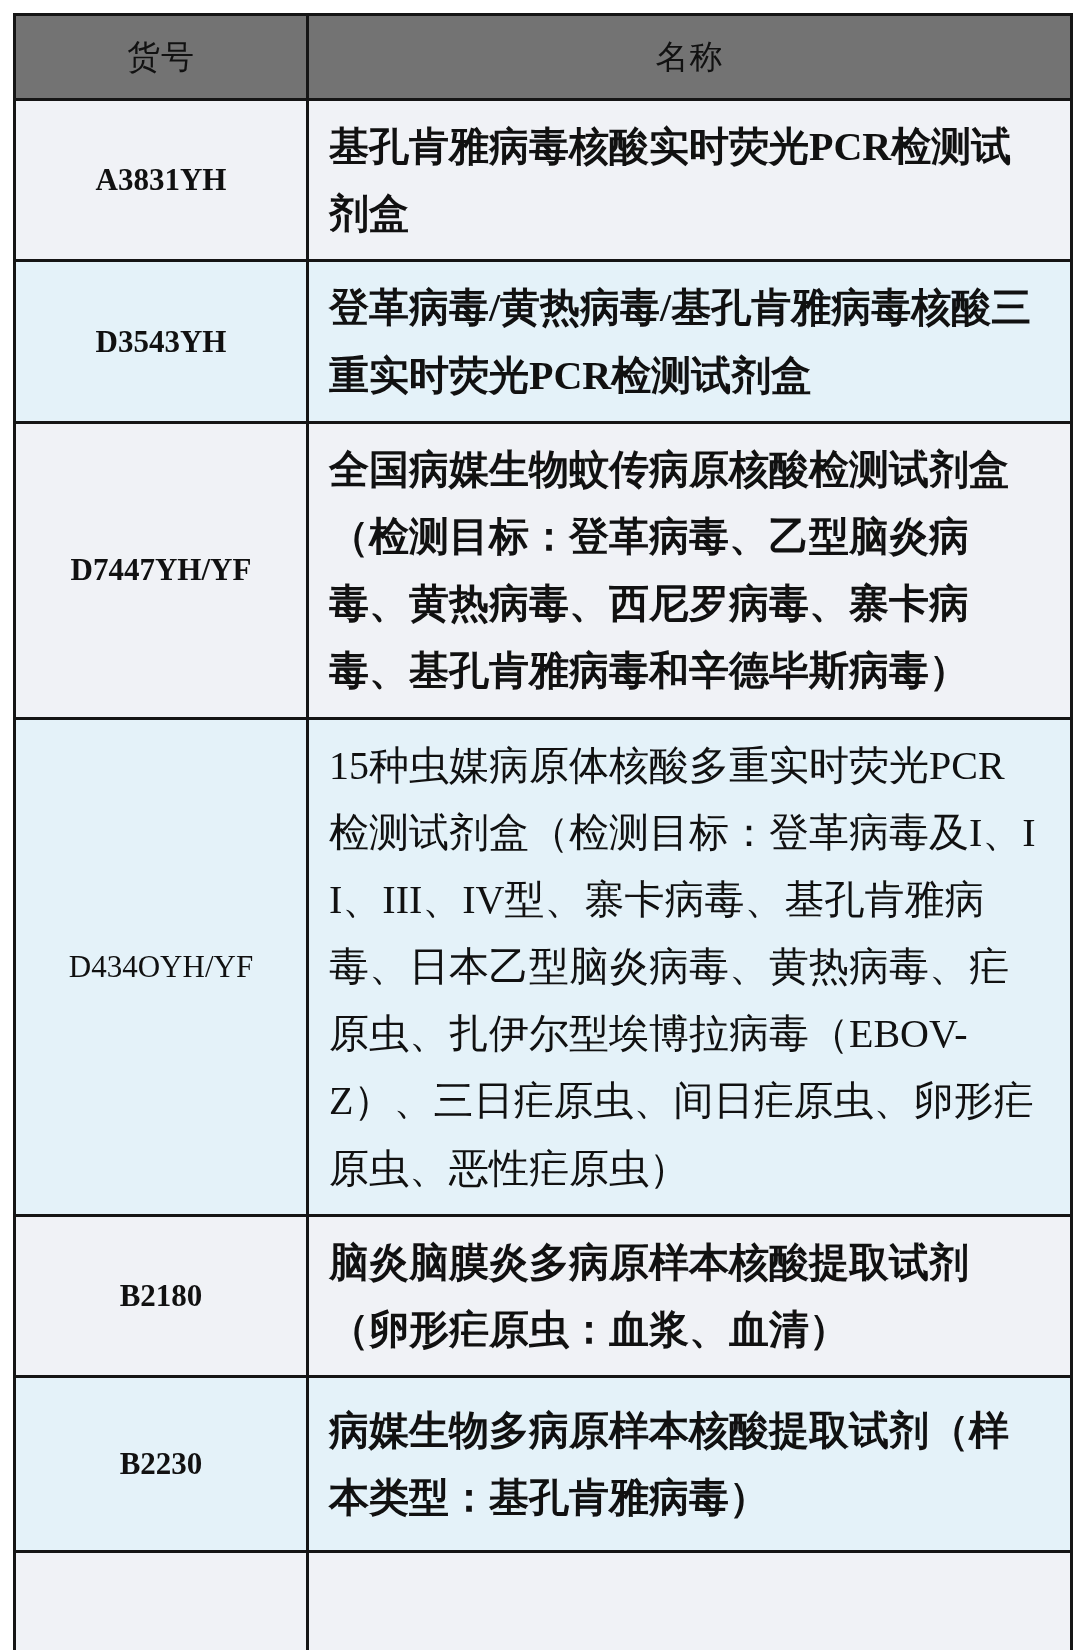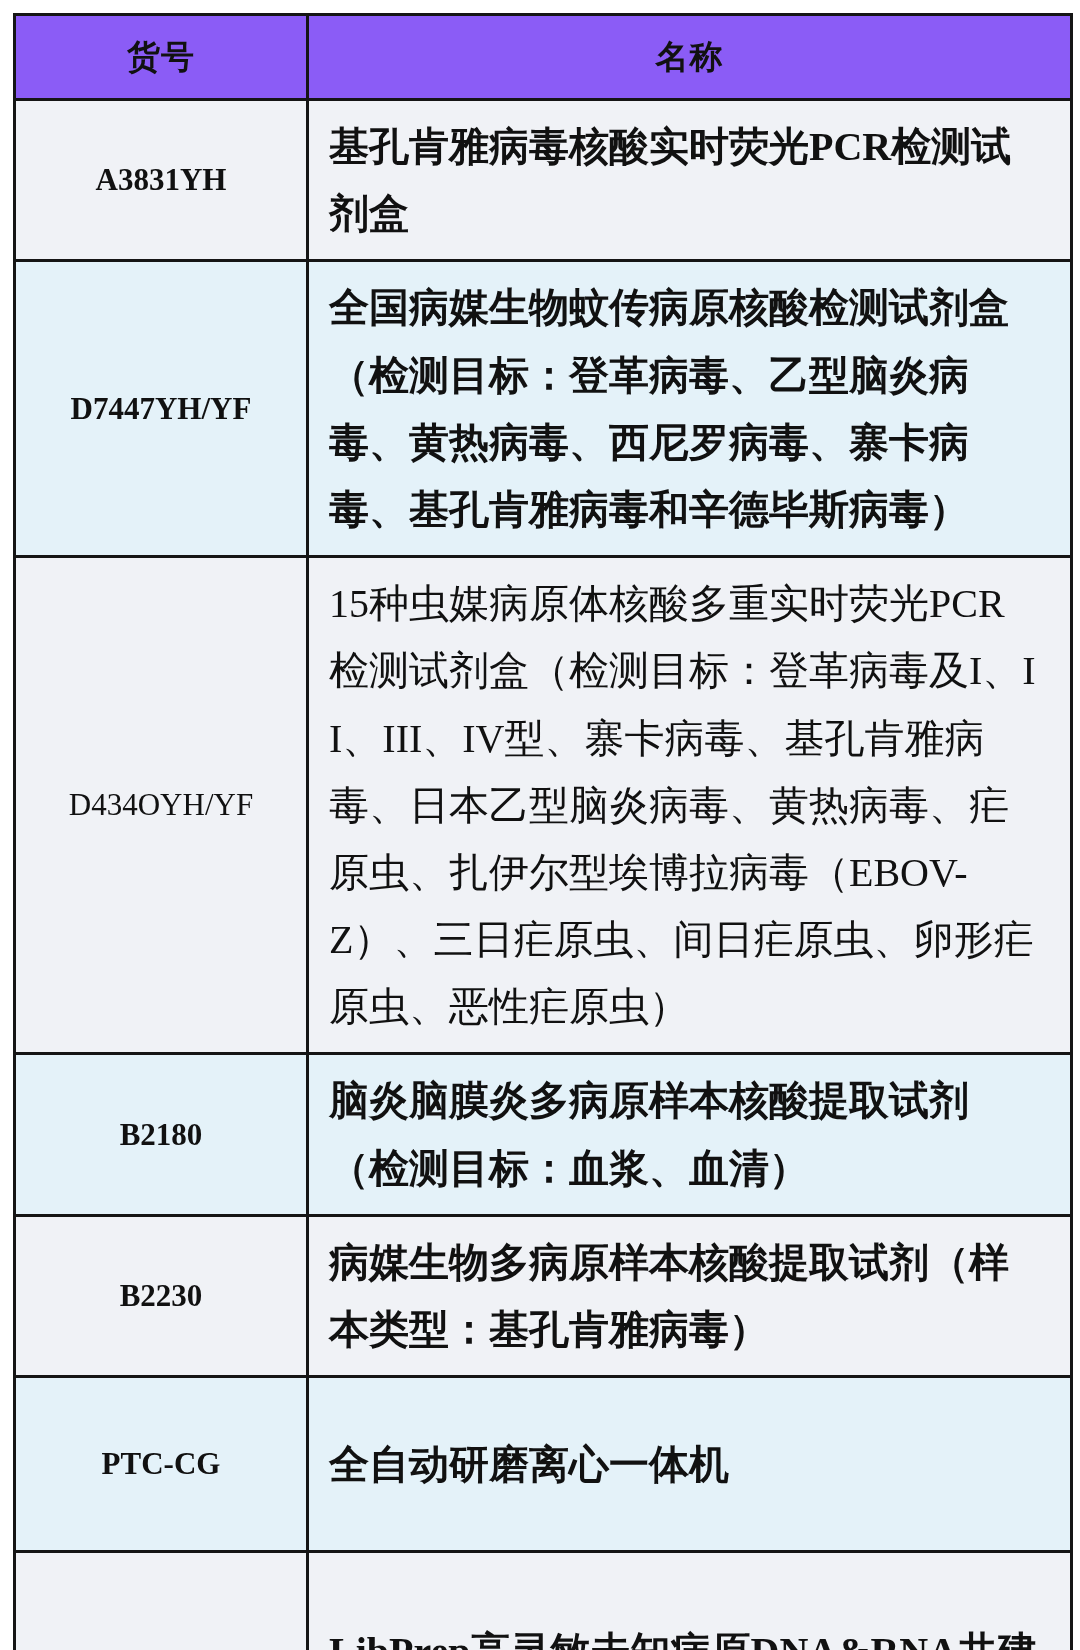--- a/index.html
+++ b/index.html
@@ -20,24 +20,24 @@
     table-layout: fixed;
     width: 1057px;
   }
   col.col-code { width: 293px; }
   col.col-name { width: 764px; }
   th, td {
     border: 3px solid #151515;
     vertical-align: middle;
   }
   th {
-    background: #8b5cf6;
+    background: #737373;
     height: 80px;
     font-size: 33px;
-    font-weight: 700;
+    font-weight: 400;
     text-align: center;
     letter-spacing: 1px;
   }
   td.code-cell {
     text-align: center;
     font-size: 31px;
     padding: 6px 8px;
   }
   td.name-cell {
     text-align: left;
@@ -80,30 +80,34 @@
         <th>货号</th>
         <th>名称</th>
       </tr>
     </thead>
     <tbody>
         <tr class="bold">
     <td class="code-cell">A3831YH</td>
     <td class="name-cell">基孔肯雅病毒核酸实时荧光PCR检测试剂盒</td>
   </tr>
         <tr class="bold">
+    <td class="code-cell">D3543YH</td>
+    <td class="name-cell">登革病毒/黄热病毒/基孔肯雅病毒核酸三重实时荧光PCR检测试剂盒</td>
+  </tr>
+        <tr class="bold">
     <td class="code-cell">D7447YH/YF</td>
     <td class="name-cell">全国病媒生物蚊传病原核酸检测试剂盒（检测目标：登革病毒、乙型脑炎病毒、黄热病毒、西尼罗病毒、寨卡病毒、基孔肯雅病毒和辛德毕斯病毒）</td>
   </tr>
         <tr>
     <td class="code-cell">D434OYH/YF</td>
     <td class="name-cell">15种虫媒病原体核酸多重实时荧光PCR检测试剂盒（检测目标：登革病毒及I、II、III、IV型、寨卡病毒、基孔肯雅病毒、日本乙型脑炎病毒、黄热病毒、疟原虫、扎伊尔型埃博拉病毒（EBOV-Z）、三日疟原虫、间日疟原虫、卵形疟原虫、恶性疟原虫）</td>
   </tr>
         <tr class="bold">
     <td class="code-cell">B2180</td>
-    <td class="name-cell">脑炎脑膜炎多病原样本核酸提取试剂（检测目标：血浆、血清）</td>
+    <td class="name-cell">脑炎脑膜炎多病原样本核酸提取试剂（卵形疟原虫：血浆、血清）</td>
   </tr>
         <tr class="bold">
     <td class="code-cell">B2230</td>
     <td class="name-cell">病媒生物多病原样本核酸提取试剂（样本类型：基孔肯雅病毒）</td>
   </tr>
         <tr class="bold">
     <td class="code-cell">PTC-CG</td>
     <td class="name-cell">全自动研磨离心一体机</td>
   </tr>
         <tr class="bold">

